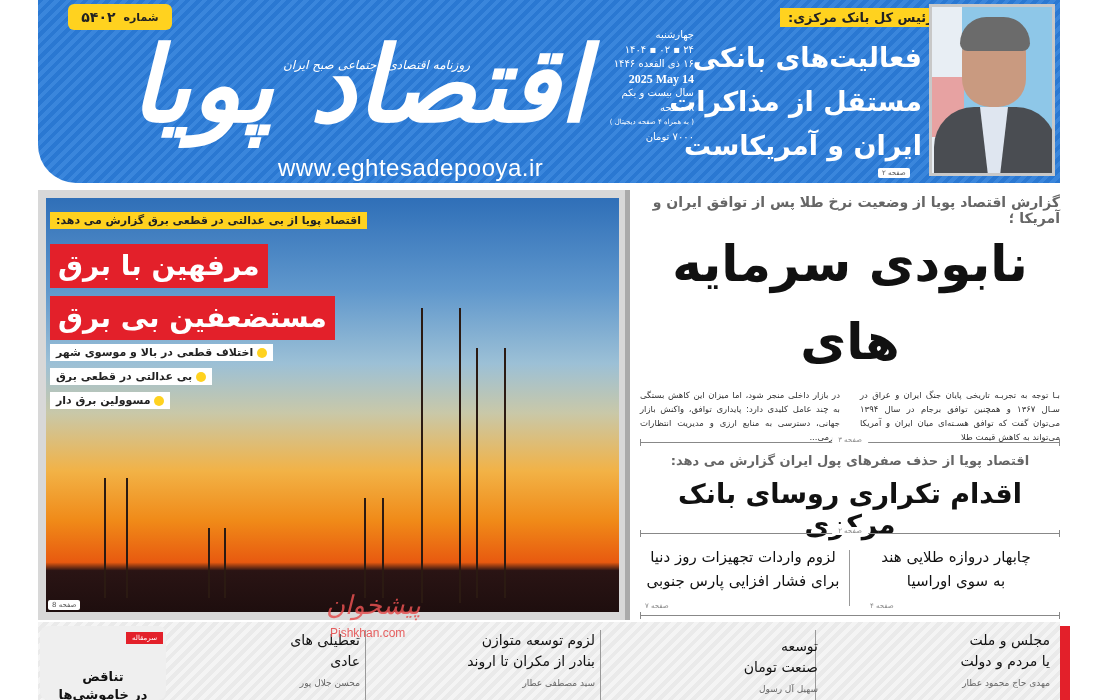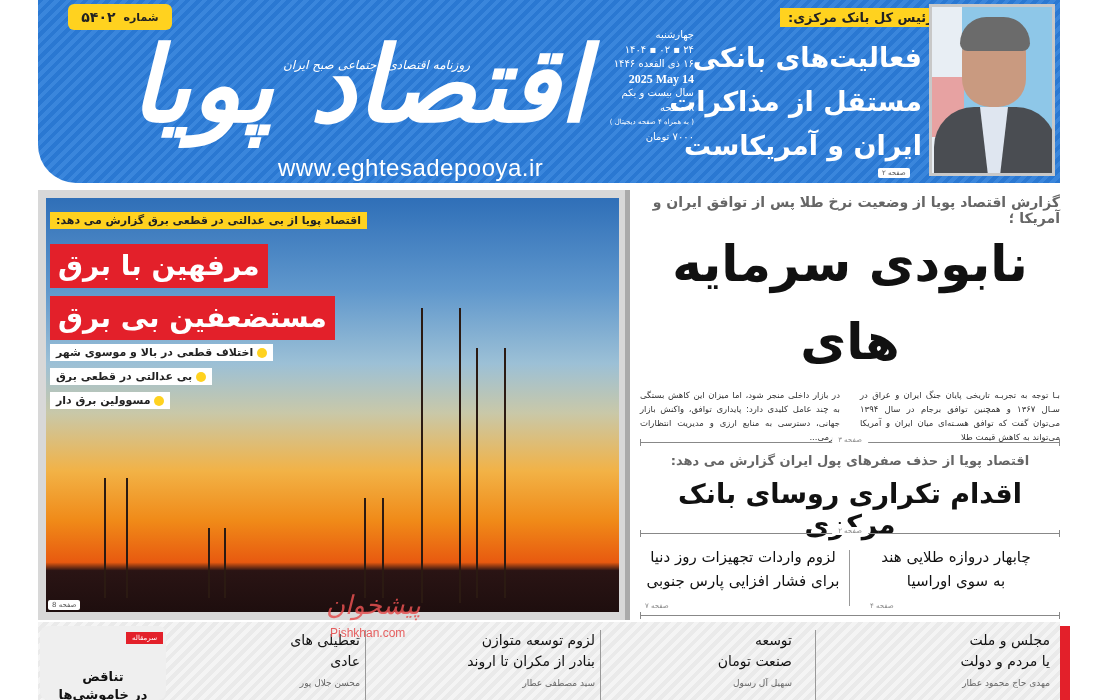--- a/index.html
+++ b/index.html
@@ -234,21 +234,21 @@
     <div>تناقض</div>
     <div>در خاموشی‌ها</div>
   </div>
 
   <div class="bottom-col" style="left:880px; width:170px;">
     <div class="t">مجلس و ملت</div>
     <div class="t">یا مردم و دولت</div>
     <div class="a">مهدی حاج محمود عطار</div>
   </div>
   <div class="vdivider" style="left:815px; top:630px; height:70px;"></div>
-  <div class="bottom-col" style="left:682px; width:110px;">
+  <div class="bottom-col" style="left:708px; width:110px;margin-top:6px;">
     <div class="t">توسعه</div>
     <div class="t">صنعت تومان</div>
     <div class="a">سهیل آل رسول</div>
   </div>
   <div class="vdivider" style="left:600px; top:630px; height:70px;"></div>
   <div class="bottom-col" style="left:430px; width:165px;">
     <div class="t">لزوم توسعه متوازن</div>
     <div class="t">بنادر از مکران تا اروند</div>
     <div class="a">سید مصطفی عطار</div>
   </div>

